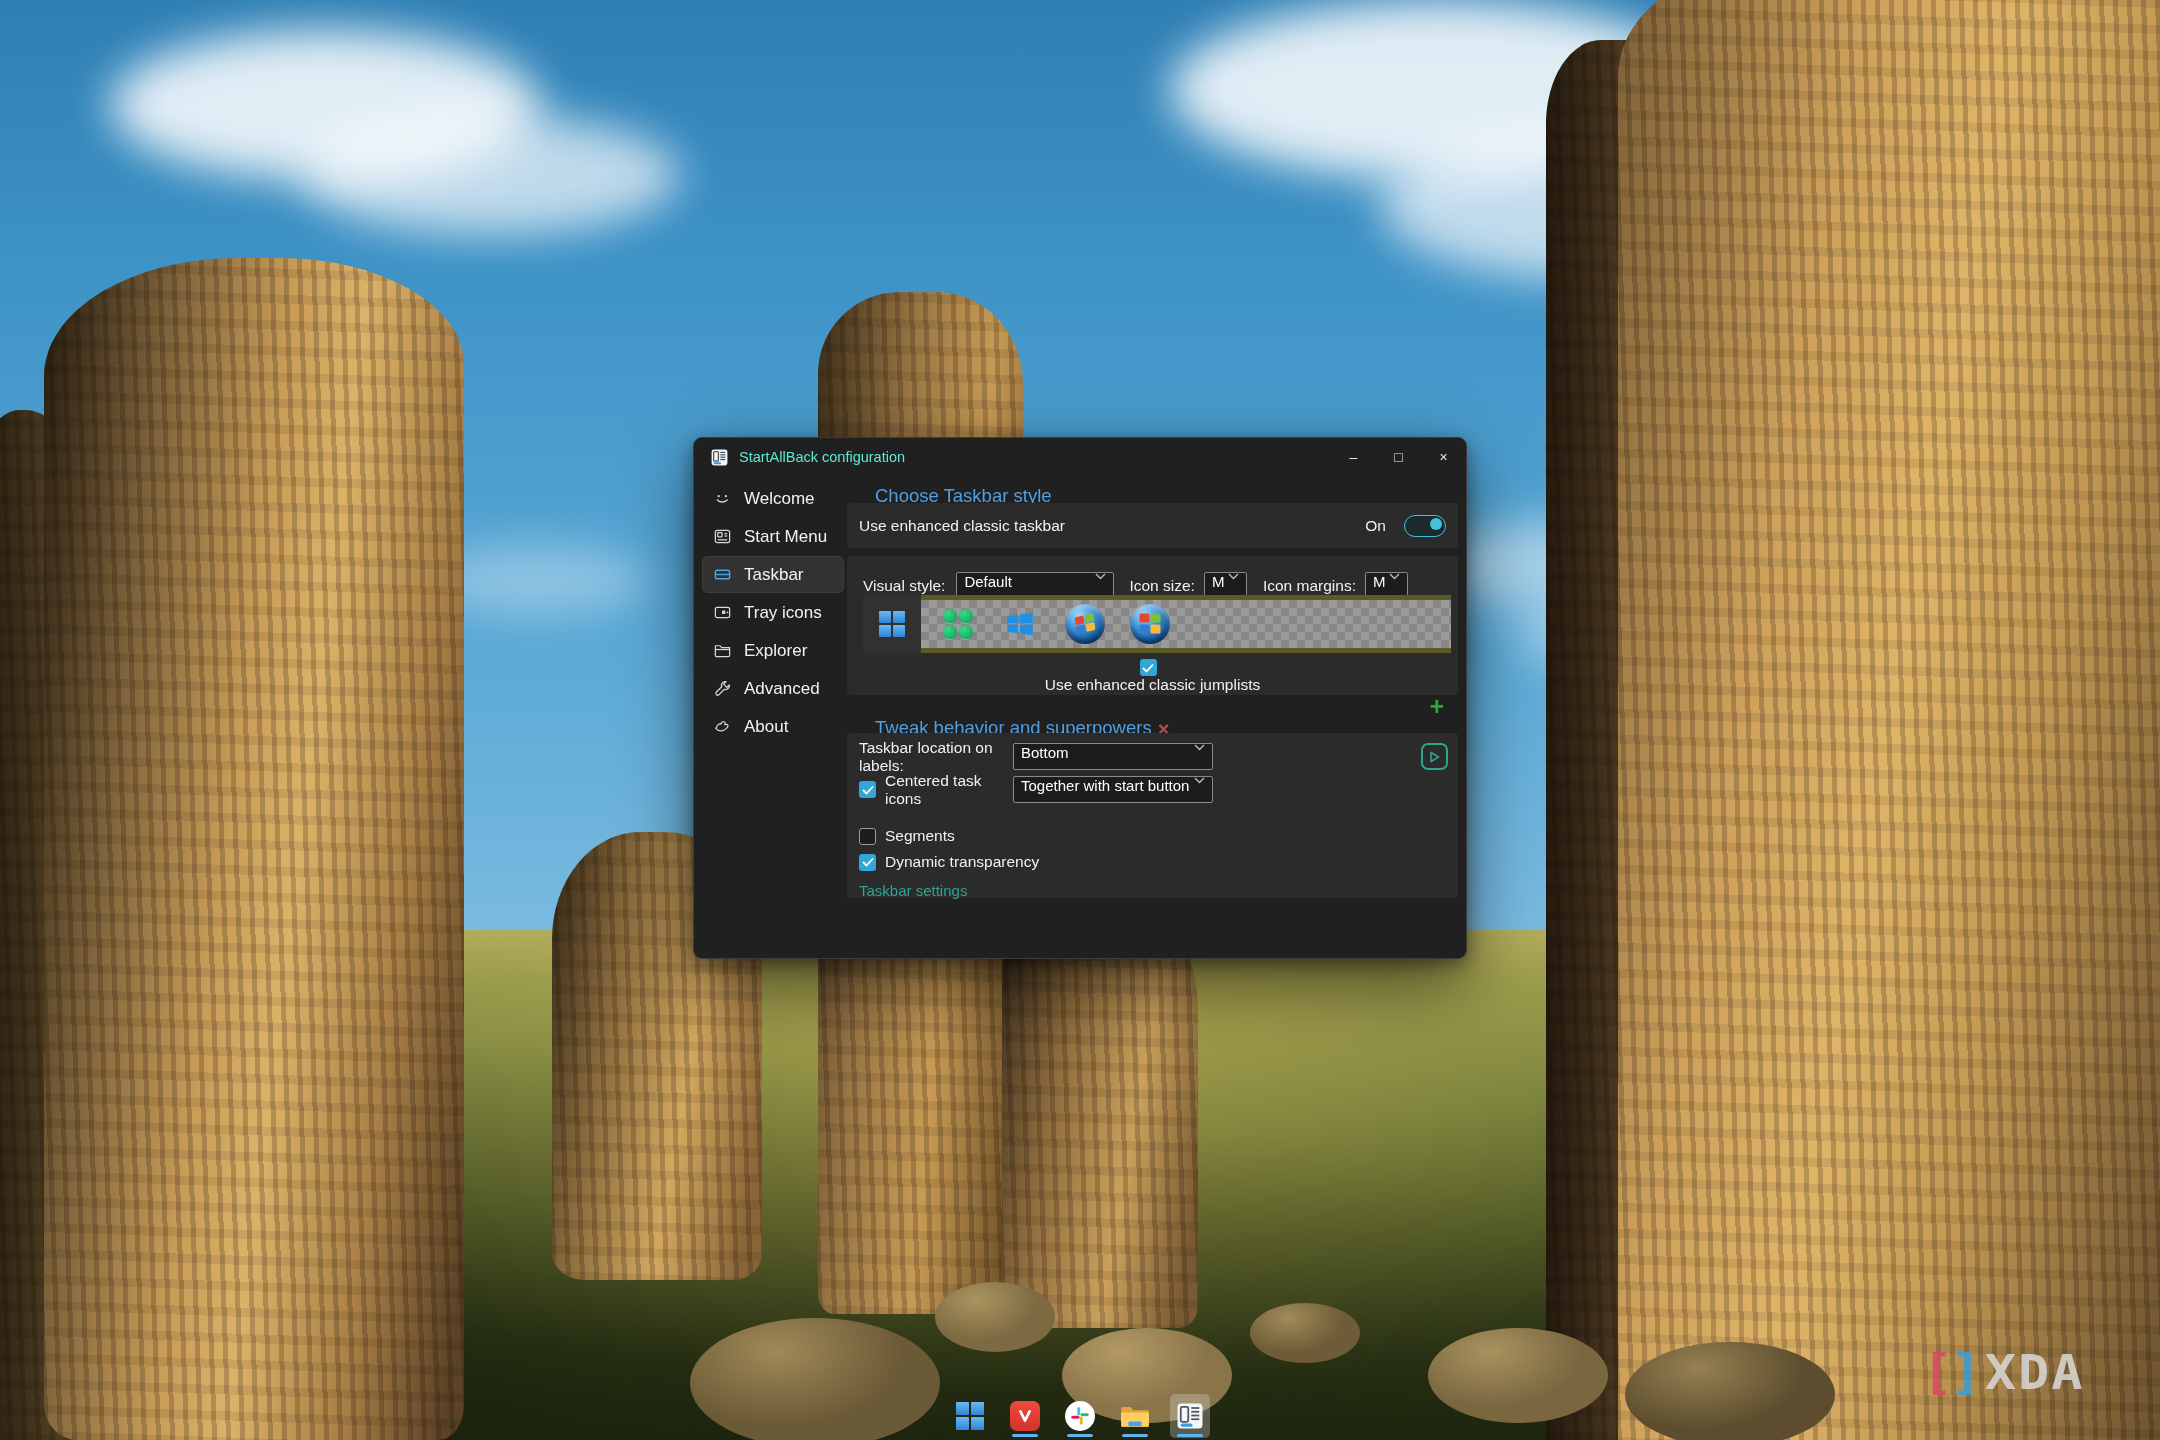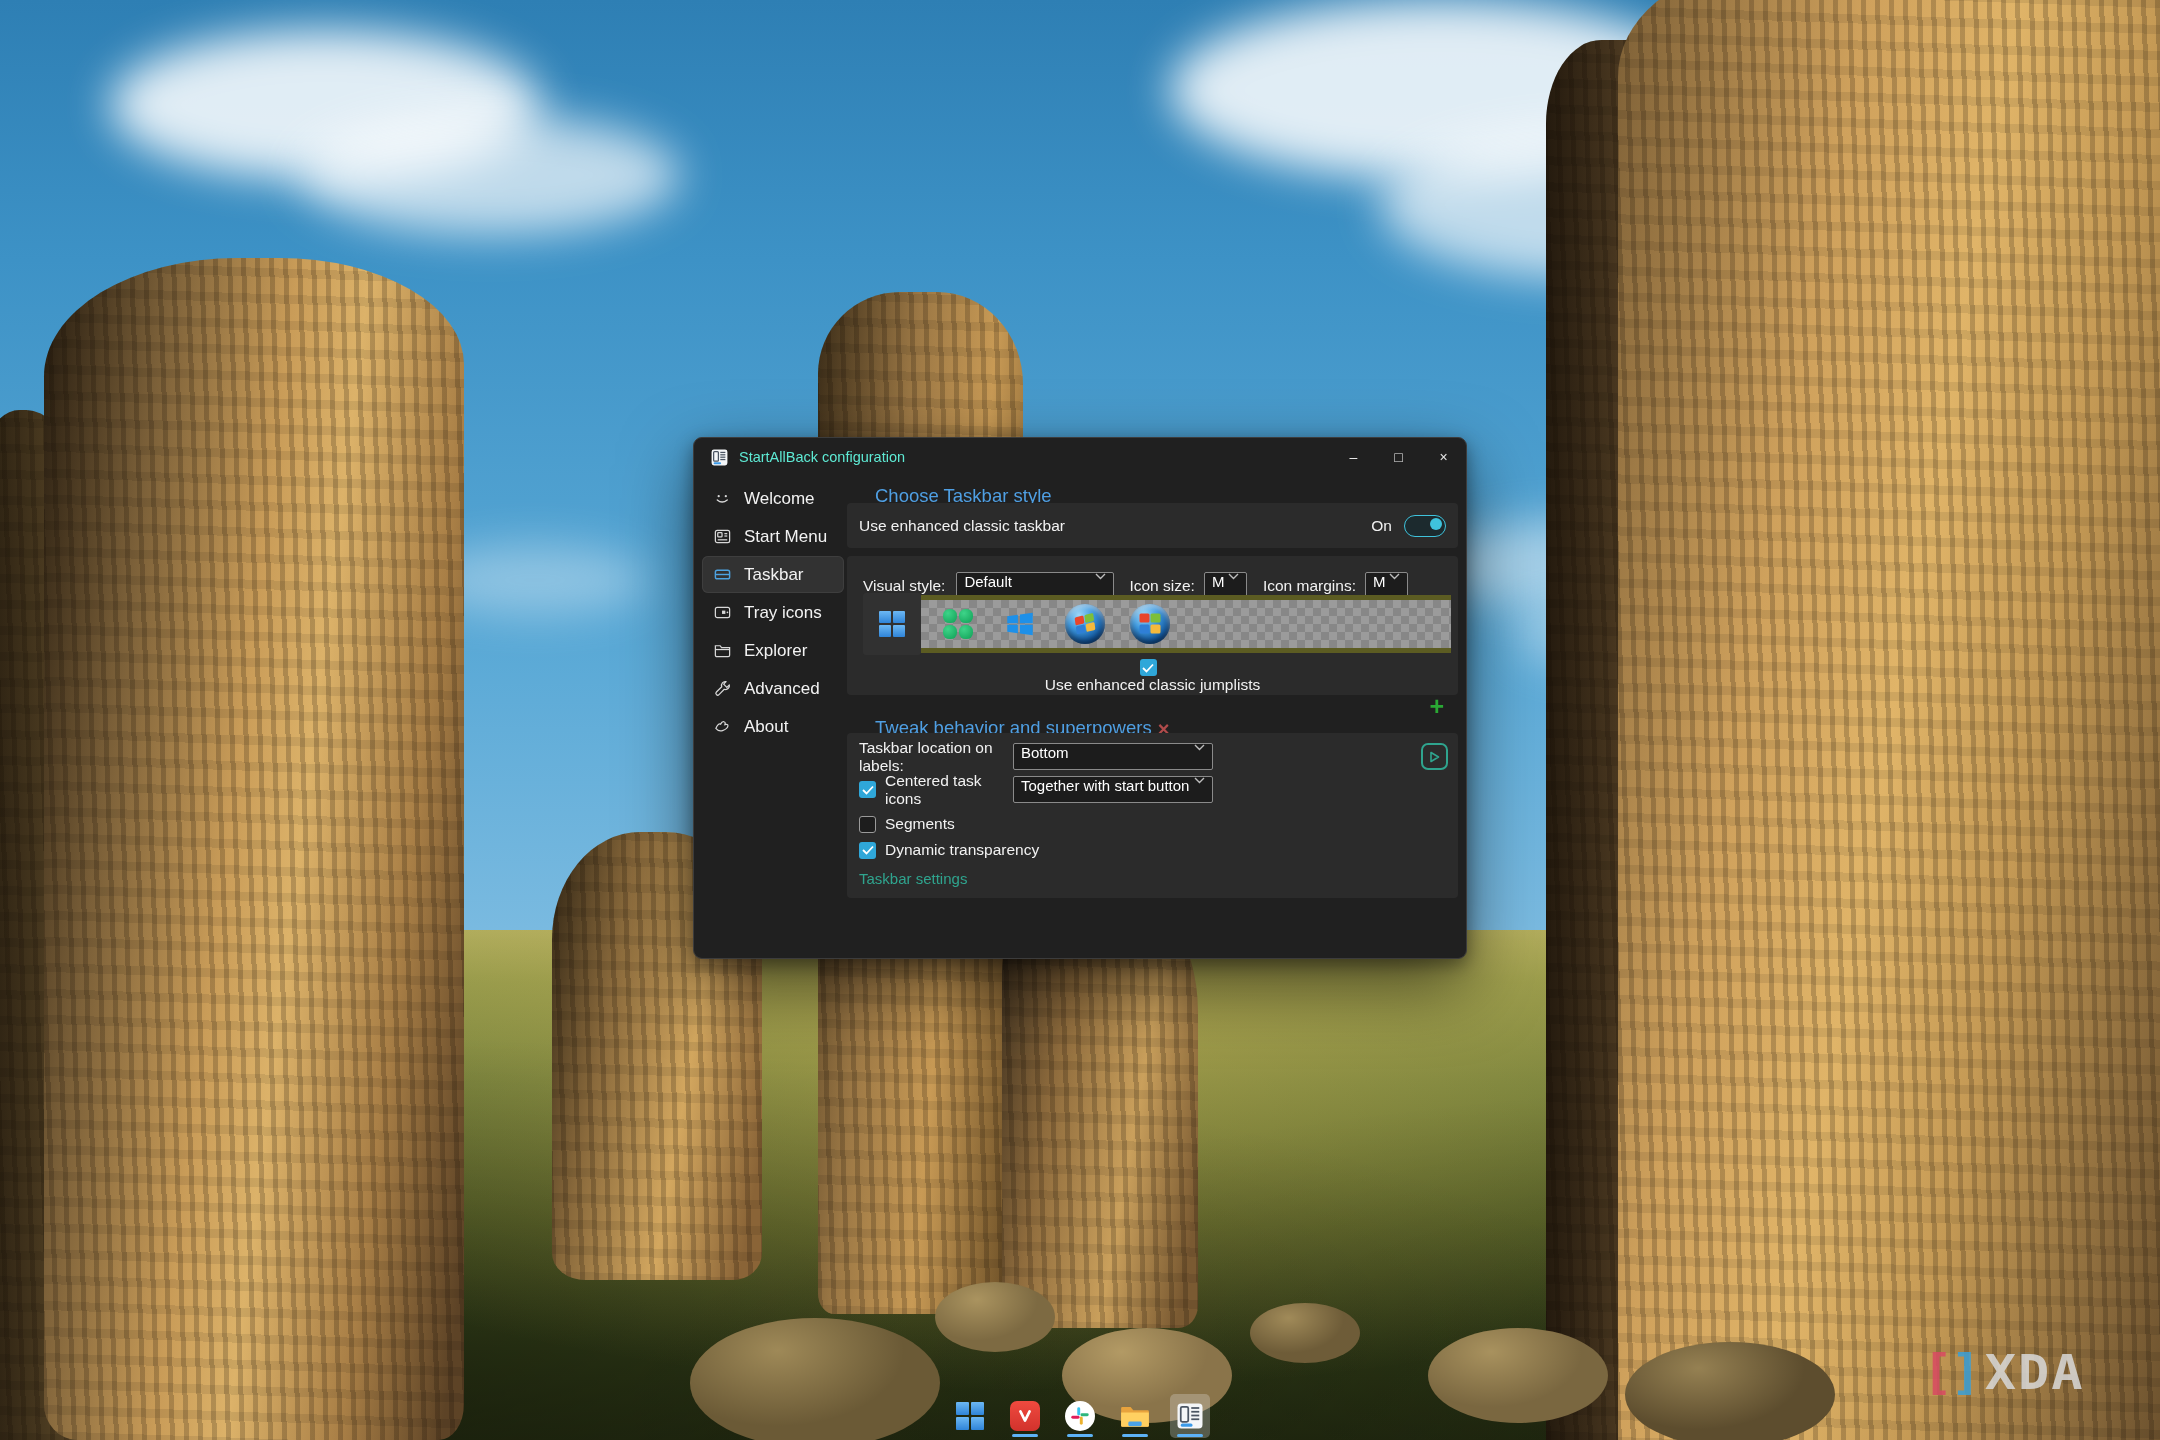--- a/index.html
+++ b/index.html
@@ -69,21 +69,21 @@
     padding-left:11px;border-radius:6px;color:#f2f2f2;font-size:17px;}
   .side-item.selected{background:#323232;box-shadow:inset 0 0 0 1px #3e3e3e;}
   .side-item .sicon{width:19px;height:19px;margin-right:12px;display:inline-flex;flex:none;}
   
   .sec-h{position:absolute;left:165px;margin:16px;font-size:18.5px;font-weight:normal;color:#4f9fe3;}
   #h1{top:31px;} #h2{top:263px;}
   .panel{position:absolute;left:153px;width:611px;background:#2b2b2b;border-radius:4px;}
   .p1{top:65px;height:45px;display:flex;align-items:center;padding:0 12px;box-sizing:border-box;}
   .p1 .lbl{flex:1;}
   .lbl{font-size:15.5px;color:#f2f2f2;}
-  .onwrap{display:flex;align-items:center;gap:12px;font-size:15.5px;}
+  .onwrap{display:flex;align-items:center;gap:18px;font-size:15.5px;}
   .toggle{position:relative;width:40px;height:20px;border:1.5px solid #3fc3dc;border-radius:11px;background:#1c2a2e;display:inline-block;}
   .toggle .knob{position:absolute;right:3px;top:2.5px;width:12px;height:12px;border-radius:50%;background:#3fc3dc;}
   .p2{top:118px;height:139px;}
   .vs-row{position:absolute;left:16px;top:8px;right:10px;height:27px;display:flex;align-items:center;margin-top:8px;}
   .dropdown{height:27px;background:#1c1c1c;border:1px solid #8a8a8a;border-radius:2px;box-sizing:border-box;
     display:flex;align-items:flex-start;padding:0 7px;font-size:15px;color:#fff;}
   .dropdown .chev{margin-left:auto;flex:none;}
   .w158{width:158px;margin-left:11px;} .w42{width:43px;margin-left:9px;} .w200{width:200px;}
   .ml14{margin-left:15px;} .ml16{margin-left:16px;}
   .strip{position:absolute;left:16px;top:37px;width:588px;height:62px;display:flex;align-items:stretch;}
@@ -107,21 +107,21 @@
   .jl-row{position:absolute;left:12px;top:103px;right:12px;display:flex;align-items:center;flex-direction:column;}
   .checkbox{width:17px;height:17px;border-radius:3px;flex:none;margin-right:9px;display:flex;align-items:center;justify-content:center;box-sizing:border-box;}
   .checkbox.checked{background:#2fa7d9;}
   .checkbox.unchecked{background:#1d1d1d;border:1px solid #9a9a9a;}
   .plus-btn{margin-left:auto;color:#2aa834;font-size:25px;font-weight:bold;line-height:1;background:none;border:0;padding:0 2px;font-family:"Liberation Sans",sans-serif;}
   .x-btn{margin-left:22px;color:#b04b4b;font-size:20px;font-weight:bold;line-height:1;background:none;border:0;padding:0 2px;font-family:"Liberation Sans",sans-serif;}
   .p3{top:295px;height:165px;padding:10px 12px;box-sizing:border-box;}
   .p3row{display:flex;align-items:center;height:27px;margin-bottom:6px;}
   .p3label{width:154px;flex:none;}
   .cbrow{display:flex;align-items:center;height:18px;margin-bottom:8px;}
-  .cbrow3{display:flex;align-items:center;height:27px;margin-bottom:12px;}
+  .cbrow3{display:flex;align-items:center;height:27px;margin-bottom:24px;}
   .cbrow3 .labelcol{width:154px;flex:none;display:flex;align-items:center;}
   .link{font-size:15px;color:#2fa48e;margin-top:3px;display:inline-block;}
   .play-btn{position:absolute;right:10px;top:10px;width:27px;height:27px;border-radius:7px;border:2px solid #2fa48e;
     background:transparent;display:flex;align-items:center;justify-content:center;box-sizing:border-box;padding:0;}
   svg{display:block;}
 </style>
 </head>
 <body>
 
 <div class="desktop">

